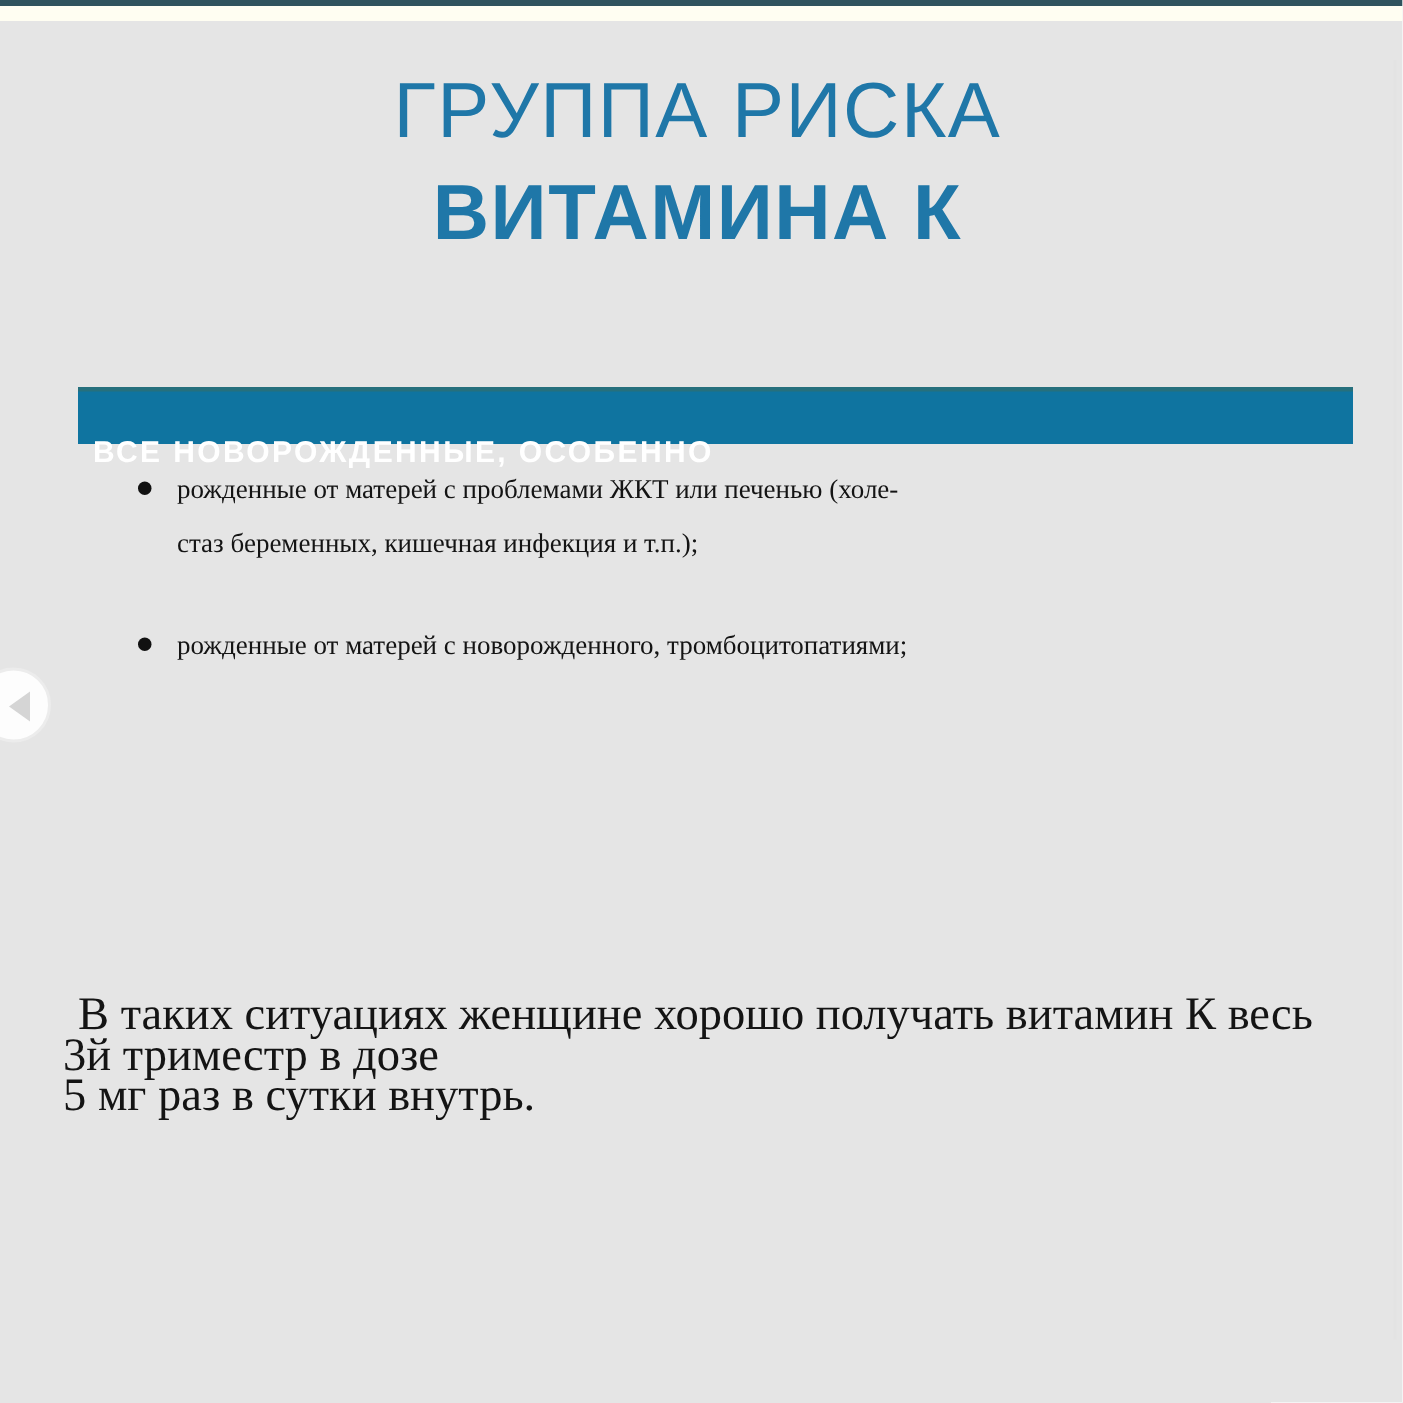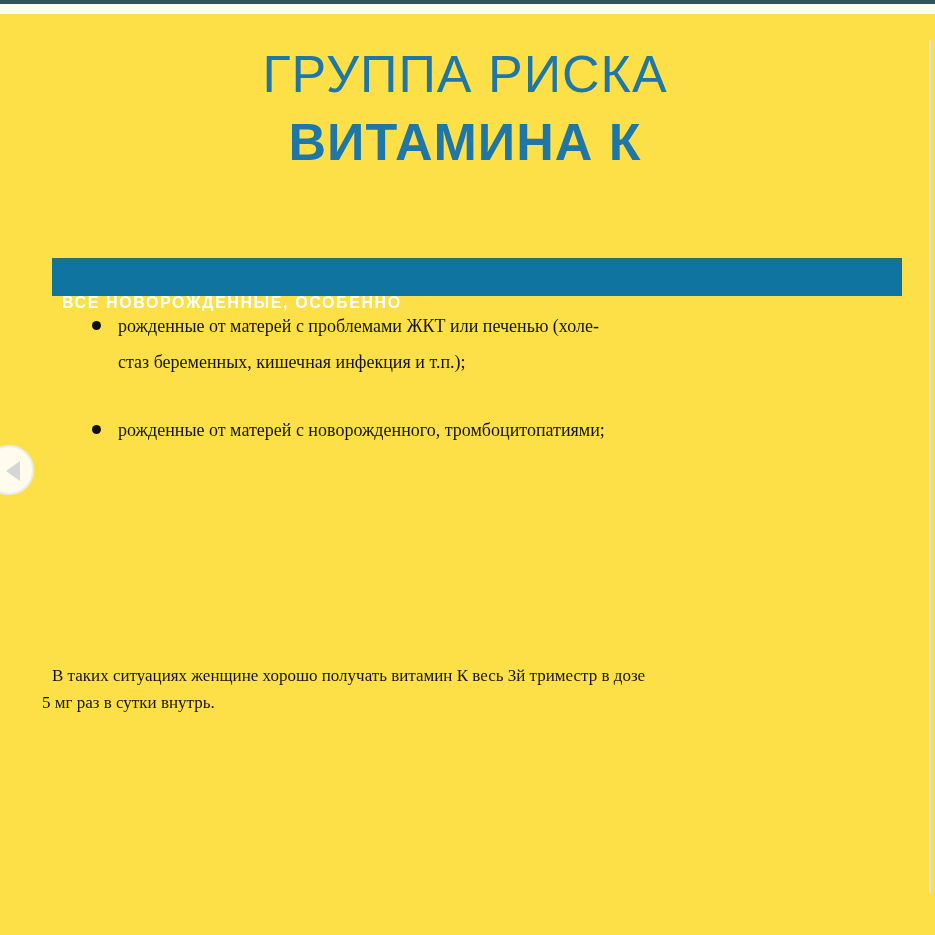--- a/index.html
+++ b/index.html
@@ -2,60 +2,60 @@
 <html lang="ru"><head>
 <meta charset="utf-8">
 <style>
   * { margin:0; padding:0; box-sizing:border-box; }
   html,body{
     width:935px; height:935px;
     background:#ffffff;
     overflow:hidden;
     font-family:"Liberation Sans", sans-serif;
   }
-  .viewer{ position:relative; width:935px; height:935px; background:#fde047; }
+  .viewer{ position:relative; width:935px; height:935px; background:#e5e5e5; }
 
   
   .top-bar{ position:absolute; left:0; top:0; width:935px; height:4px; background:#30535e; }
   .cream-strip{ position:absolute; left:0; top:4px; width:935px; height:10px; background:#fffef2; }
   .page-edge{ position:absolute; left:929px; top:40px; width:2px; height:853px; background:#e3e3e3; }
 
   
   .title{ position:absolute; left:0; top:40px; width:930px; text-align:center;
           font-size:52px; line-height:68px; color:#1f77a8; font-weight:400; letter-spacing:1px; }
   .title .line{ display:block; }
   .title .bold{ font-weight:700; }
 
   
   .section-bar{
     position:absolute; left:52px; top:258px; width:850px; height:38px;
     background:#0f74a0; border-top:3px solid #26707d;
     display:flex; align-items:center; padding-left:10px;
   }
   .section-bar span{
-    color:#ffffff; font-size:16px; font-weight:700; letter-spacing:1.6px;margin-top:48px;
+    color:#ffffff; font-size:20px; font-weight:700; letter-spacing:1.6px;margin-top:48px;
   }
 
   
   .bullets{ position:absolute; left:90px; top:300px; width:800px; list-style:none;
             font-family:"Liberation Serif", serif; font-size:18px; line-height:36px; color:#141414; }
   .bullets li{ position:relative; padding-left:28px; }
   .bullets li .dot{
     position:absolute; left:2px; top:13px; width:9px; height:9px;
     border-radius:50%; background:#111111;
   }
   .bullets li .btext{ white-space:pre-line; }
   .b1{ margin-top:8px; }
   .b2{ margin-top:32px; }
   .b3{ margin-top:66px; }
 
   
   .note{
     position:absolute; left:42px; top:662px; width:860px;
-    font-family:"Liberation Serif", serif; font-size:17px; line-height:27px; color:#141414;
+    font-family:"Liberation Serif", serif; font-size:31px; line-height:27px; color:#141414;
     white-space:pre-line; text-indent:10px;
   }
 
   
   .nav-prev{
     position:absolute; left:-16px; top:445px; width:50px; height:50px;
     border-radius:50%; border:2px solid #ececec; background:rgba(255,255,255,0.9);
     cursor:pointer; padding:0;
   }
   .nav-prev .tri{

